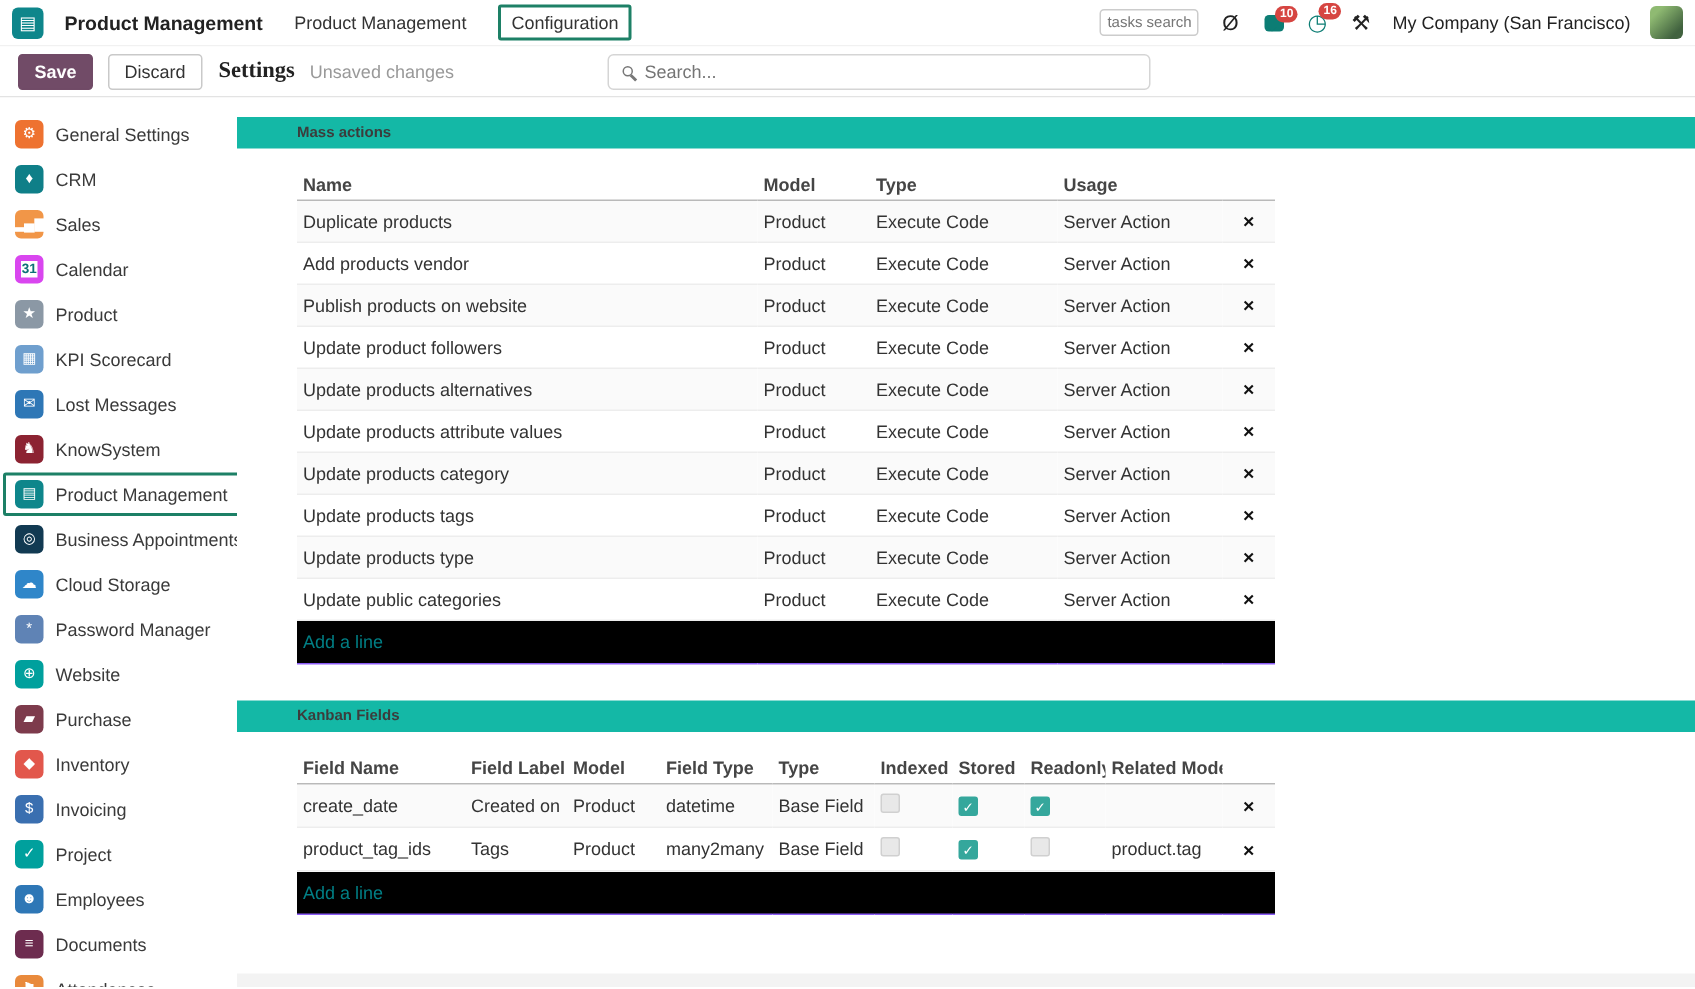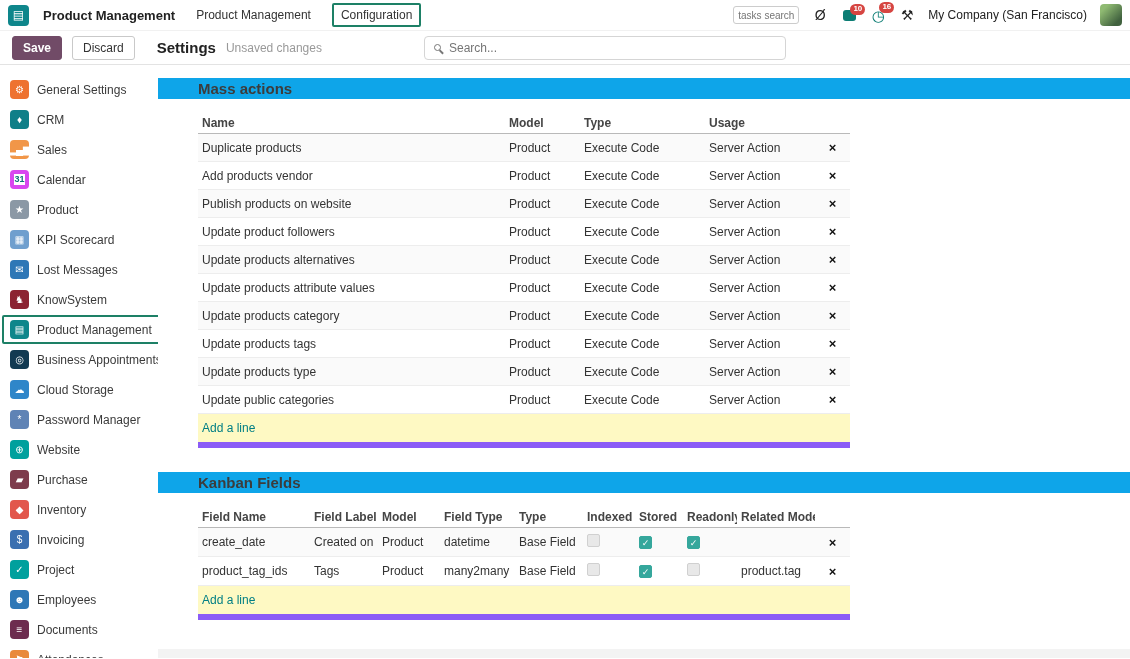--- a/index.html
+++ b/index.html
@@ -32,42 +32,42 @@
   .company { font-size: 12px; color: #222; cursor: pointer; white-space: nowrap; }
   .avatar { width: 22px; height: 22px; border-radius: 4px; cursor: pointer;
             background: linear-gradient(135deg, #8fba72 20%, #41623f 80%); }
   
   .control { height: 34px; display: flex; align-items: center; padding: 0 12px;
              border-bottom: 1px solid #e3e3e3; gap: 10px; background: #fff; }
   .btn-save { background: #714B67; color: #fff; border: 1px solid #714B67; border-radius: 3px;
               padding: 4px 10px; font-size: 12px; font-weight: 700; font-family: inherit; cursor: pointer; }
   .btn-discard { background: #fff; color: #333; border: 1px solid #c9c9c9; border-radius: 3px;
                  padding: 4px 10px; font-size: 12px; font-family: inherit; cursor: pointer; }
-  .cp-title { font-size: 15px; font-weight: 700; color: #222; margin-left: 12px; }
+  .cp-title { font-size: 15px; font-weight: 700; color: #222; margin-left: 1px; font-family: Liberation Serif, serif; }
   .cp-status { color: #999; font-size: 12px; }
   .search-box { margin-left: 92px; width: 362px; height: 24px; border: 1px solid #d5d5d5;
                 border-radius: 4px; display: flex; align-items: center; padding: 0 9px; gap: 8px; background: #fff; }
   .mag { width: 7px; height: 7px; border: 1.5px solid #777; border-radius: 50%; position: relative; flex: 0 0 auto; }
   .mag::after { content: ''; position: absolute; width: 5px; height: 1.5px; background: #777;
                 transform: rotate(45deg); right: -4px; bottom: -2px; }
   .search-box input { border: none; outline: none; flex: 1; font-size: 12px; color: #333; font-family: inherit; background: transparent; }
   
   .layout { display: flex; height: 593px; }
   .sidebar { width: 158px; padding-top: 10px; overflow: hidden; background: #fff; }
   .sb-item { display: flex; align-items: center; gap: 8px; padding: 3px 6px; margin: 0 0 1px 2px;
              border: 2px solid transparent; border-radius: 2px; width: fit-content; cursor: pointer; }
   .sb-item.sel { border-color: #1d8066; }
   .sb-icon { width: 19px; height: 19px; border-radius: 4px; display: inline-flex; align-items: center;
              justify-content: center; font-size: 10px; color: #fff; flex: 0 0 19px; line-height: 1; }
   .sb-icon.ic-b { border: 4px solid #d946ef; font-weight: 700; font-size: 9px; }
   .sb-label { font-size: 12px; color: #3a3a3a; white-space: nowrap; }
   
   .content { flex: 1; padding-top: 13px; position: relative; background: #fff; }
-  .section-band { background: #0ea5e9; height: 21px; display: flex; align-items: center;
-                  padding-left: 40px; font-weight: 700; font-size: 15px; color: #3c3c3c; }
+  .section-band { background: #14b8a6; height: 21px; display: flex; align-items: center;
+                  padding-left: 40px; font-weight: 700; font-size: 10px; color: #3c3c3c; }
   .section-band.second { margin-top: 24px; }
   .tbl { border-collapse: collapse; table-layout: fixed; width: 652px; margin: 8px 0 0 40px; }
   .tbl th { text-align: left; font-weight: 700; color: #454545; font-size: 12px;
             padding: 9px 4px 3px; border-bottom: 1px solid #b9b9b9; white-space: nowrap; overflow: hidden; }
   .tbl td { font-size: 12px; color: #333; padding: 6px 4px; border-bottom: 1px solid #ededed;
             overflow: hidden; white-space: nowrap; }
   .tbl tbody tr:nth-child(odd) { background: #fafafa; }
   .tbl tbody tr { cursor: pointer; }
   td.del, th.del { text-align: center; }
   td.del span { font-weight: 700; font-size: 13px; color: #111; cursor: pointer; }
@@ -77,21 +77,21 @@
   .kf-table th:nth-child(1){width:112px}.kf-table th:nth-child(2){width:68px}
   .kf-table th:nth-child(3){width:62px}.kf-table th:nth-child(4){width:75px}
   .kf-table th:nth-child(5){width:68px}.kf-table th:nth-child(6){width:52px}
   .kf-table th:nth-child(7){width:48px}.kf-table th:nth-child(8){width:54px}
   .kf-table th:nth-child(9){width:78px}.kf-table th:nth-child(10){width:35px}
   td.chk-cell { text-align: left; }
   .chk { display: inline-flex; width: 13px; height: 13px; border-radius: 2px; background: #e8e8e8;
          border: 1px solid #d0d0d0; align-items: center; justify-content: center;
          font-size: 9px; color: #fff; cursor: pointer; }
   .chk.on { background: #35a79c; border-color: #35a79c; }
-  .addline td { padding: 7px 4px; background: #fef9c3; border-bottom: 6px solid #8b5cf6; }
+  .addline td { padding: 7px 4px; background: #000000; border-bottom: 1px solid #8b5cf6; }
   .addline span { color: #017e84; cursor: pointer; }
   .bottom-band { position: absolute; bottom: 0; left: 0; right: 0; height: 9px; background: #f3f3f3; }
 </style>
 </head>
 <body>
 
 <header class="navbar">
   <div class="nav-left">
     <span class="app-icon">▤</span>
     <span class="app-title">Product Management</span>

